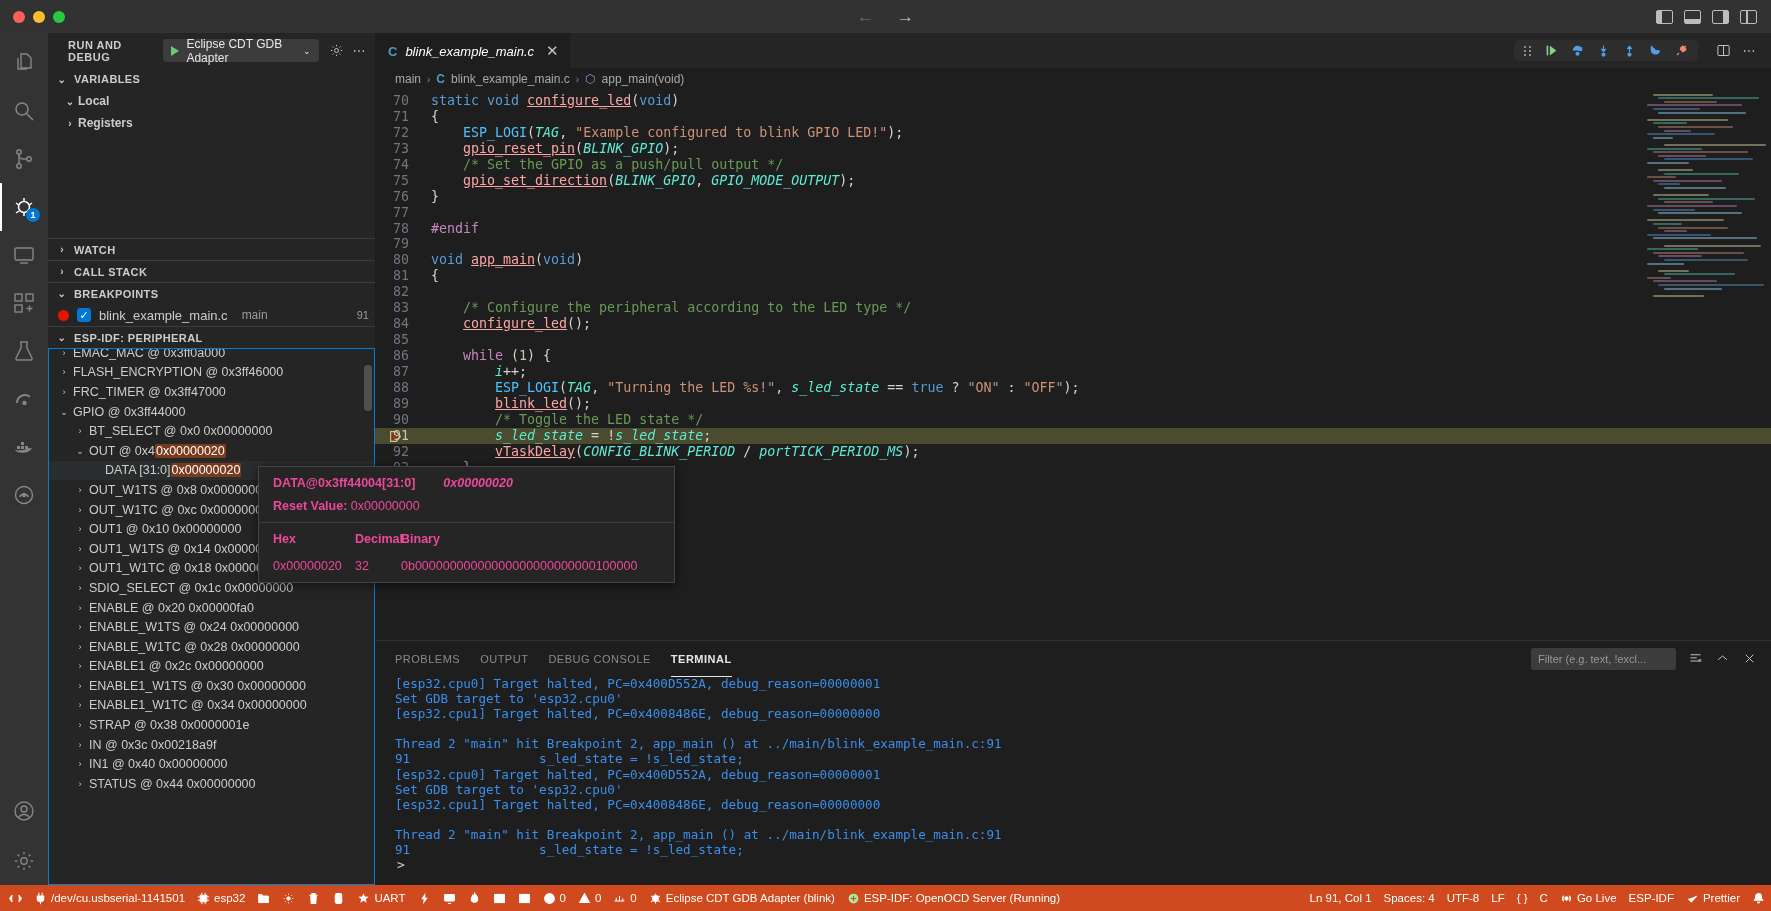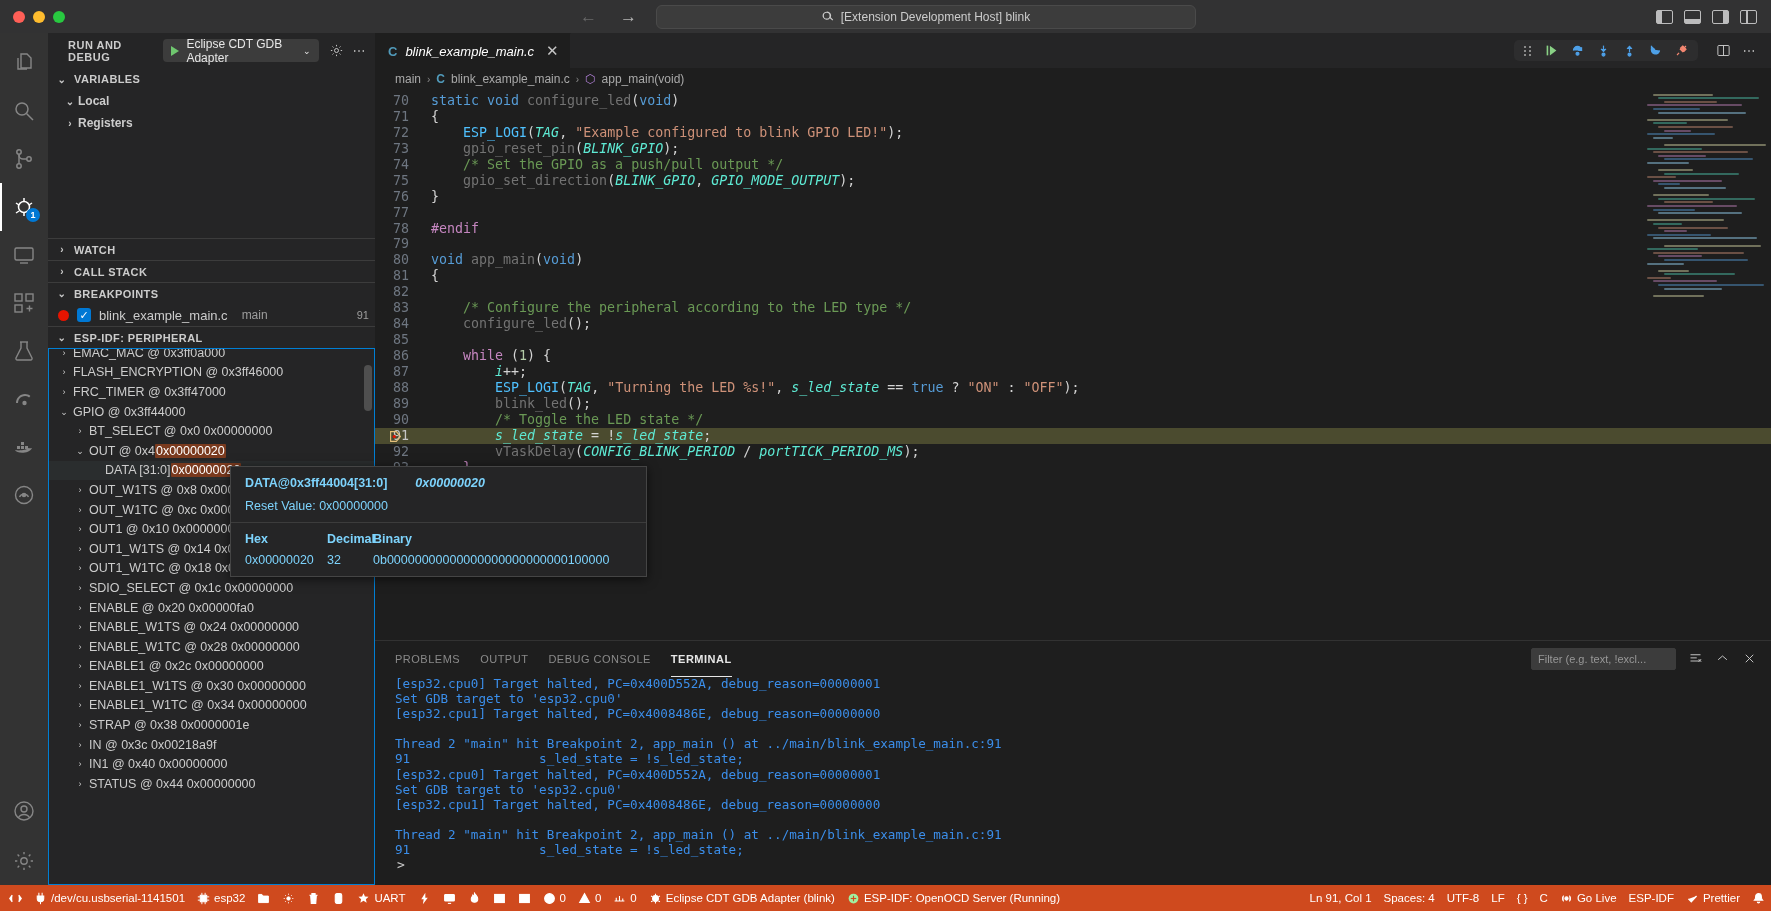--- a/index.html
+++ b/index.html
@@ -151,21 +151,21 @@
   .cl.hlline .ctext, .cl.hlline { box-shadow: none; }
   .bp-glyph {
     position: absolute; left: 14px; width: 13px; height: 13px; top: 2px;
   }
   .minimap { position: absolute; right: 14px; top: 0; width: 110px; height: 260px; opacity: .55; }
   .mm-line { height: 2px; margin-bottom: 1.6px; border-radius: 1px; }
 
   
   .k  { color: #569cd6; }  
   .ctl{ color: #c586c0; }  
-  .fn { color: #737373; }
+  .fn { color: #fca5a5; text-decoration: underline; }
   .str{ color: #ce9178; }
   .cm { color: #6a9955; }
   .num{ color: #b5cea8; }
   .id { color: #5eead4; font-style: italic; }
   .op { color: #d4d4d4; }
   .mac{ color: #4fc1ff; text-align: right; }
 
   
   .panel { height: 245px; background: #1e1e1e; border-top: 1px solid #323232; display: flex; flex-direction: column; flex: none; }
   .panel-head { height: 35px; display: flex; align-items: center; gap: 20px; padding-left: 20px; flex: none; }
@@ -179,31 +179,31 @@
   }
   .term { flex: 1; overflow: hidden; padding-left: 20px; position: relative; min-height:0; }
   pre.termtext {
     font-family: "DejaVu Sans Mono", "Liberation Mono", monospace;
     font-size: 12.6px; line-height: 15.1px; color: #3b8eea; white-space: pre;
   }
   .term-prompt { color: #cccccc; font-size: 13px; font-family: "DejaVu Sans Mono", monospace; padding-left: 2px;}
 
   
   .tooltip {
-    position: absolute; left: 230px; top: 466px; width: 417px;
+    position: absolute; left: 258px; top: 466px; width: 417px;
     background: #252526; border: 1px solid #454545; box-shadow: 0 2px 10px rgba(0,0,0,.6);
-    z-index: 50; color: #7dd3fc; font-size: 12.5px;
+    z-index: 50; color: #ec4899; font-size: 12.5px;
   }
   .tt-sec { padding: 9px 14px; }
   .tt-div { border-top: 1px solid #3c3c3c; }
   .tt-row1 { display: flex; align-items: baseline; gap: 28px; }
   .tt-name { font-weight: 700; font-size: 12.5px; }
   .tt-val { font-style: italic; font-weight: 700; font-size: 12.5px; }
-  .tt-reset b { font-weight: 400; }
-  .tt-table { display: grid; grid-template-columns: 82px 46px 1fr; row-gap: 7px; }
+  .tt-reset b { font-weight: 700; }
+  .tt-table { display: grid; grid-template-columns: 82px 46px 1fr; row-gap: 13px; }
   .tt-th { font-weight: 700; }
 
   
   .statusbar {
     height: 26px; background: #cf4a1e; display: flex; align-items: center; flex: none;
     font-size: 11.5px; color: #ffffff; white-space: nowrap;
   }
   .sb-item { display: flex; align-items: center; gap: 4px; padding: 0 6px; height: 100%; }
   .sb-item.first { padding-left: 9px; }
   .sb-right { margin-left: auto; display: flex; align-items: center; }
@@ -218,26 +218,20 @@
 
   <div class="titlebar">
     <div class="traffic">
       <span class="dot red"></span>
       <span class="dot yellow"></span>
       <span class="dot green"></span>
     </div>
     <div class="tb-center">
       <span class="navbtn disabled">←</span>
       <span class="navbtn">→</span>
-      <div class="quickinput">
-        <svg class="i" viewBox="0 0 16 16">
-            <path d="M7 2a5 5 0 104 8l3 3 1-1-3-3a5 5 0 00-5-7zm0 1.5a3.5 3.5 0 110 7 3.5 3.5 0 010-7z"></path>
-          </svg>
-        <span>[Extension Development Host] blink</span>
-      </div>
     </div>
     <div class="tb-right">
       <span class="lay-ico l"></span>
       <span class="lay-ico b"></span>
       <span class="lay-ico r"></span>
       <span class="lay-ico grid"></span>
     </div>
   </div>
 
   <div class="body">

